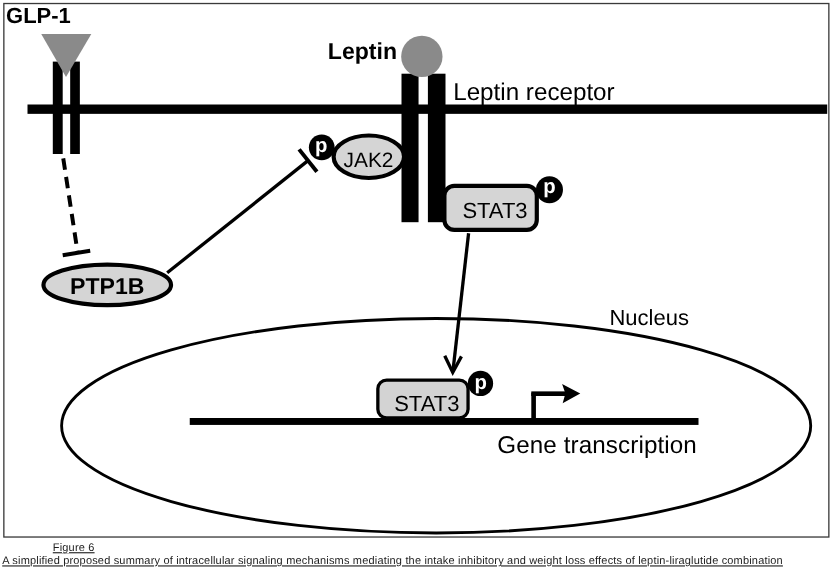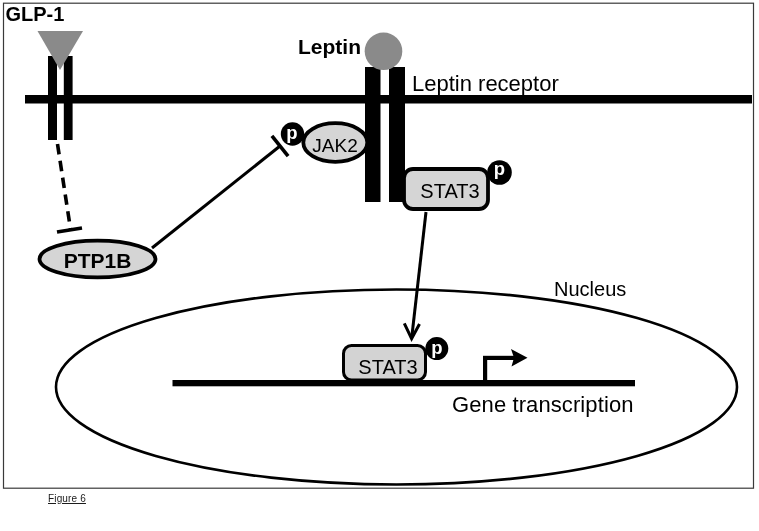--- a/index.html
+++ b/index.html
@@ -61,13 +61,14 @@
   <rect x="483" y="355.8" width="36" height="4.2" fill="#000000"></rect>
   <polygon points="527.5,357.8 511,349 514,357.8 511.5,366.5" fill="#000000"></polygon>
 
   <text x="5.5" y="21" font-size="20" font-weight="bold" fill="#000000">GLP-1</text>
   <text x="298" y="53.5" font-size="21" font-weight="bold" fill="#000000">Leptin</text>
   <text x="412" y="91" font-size="22" fill="#000000">Leptin receptor</text>
   <text x="554" y="295.5" font-size="20" fill="#000000">Nucleus</text>
   <text x="452" y="412" font-size="22" letter-spacing="0.1" fill="#000000">Gene transcription</text>
 </svg>
 <div class="cap" style="top:492.5px;padding-left:46px;">Figure 6</div>
+<div class="cap" style="top:505.2px;">A simplified proposed summary of intracellular signaling mechanisms mediating the intake inhibitory and weight loss effects of leptin-liraglutide combination</div>
 </div>
 
 </body></html>

